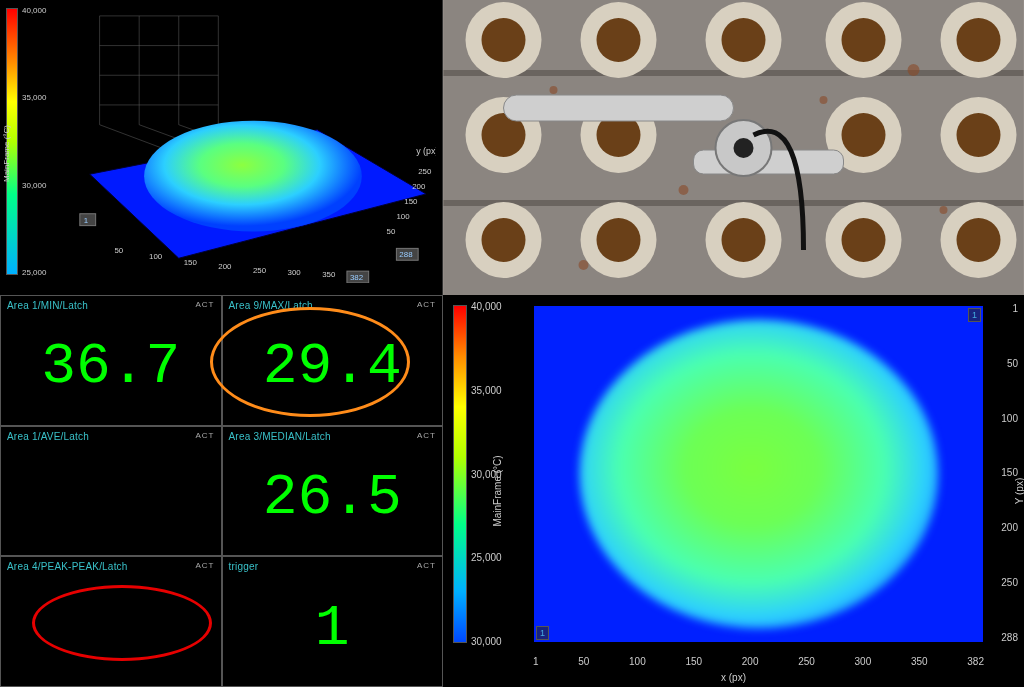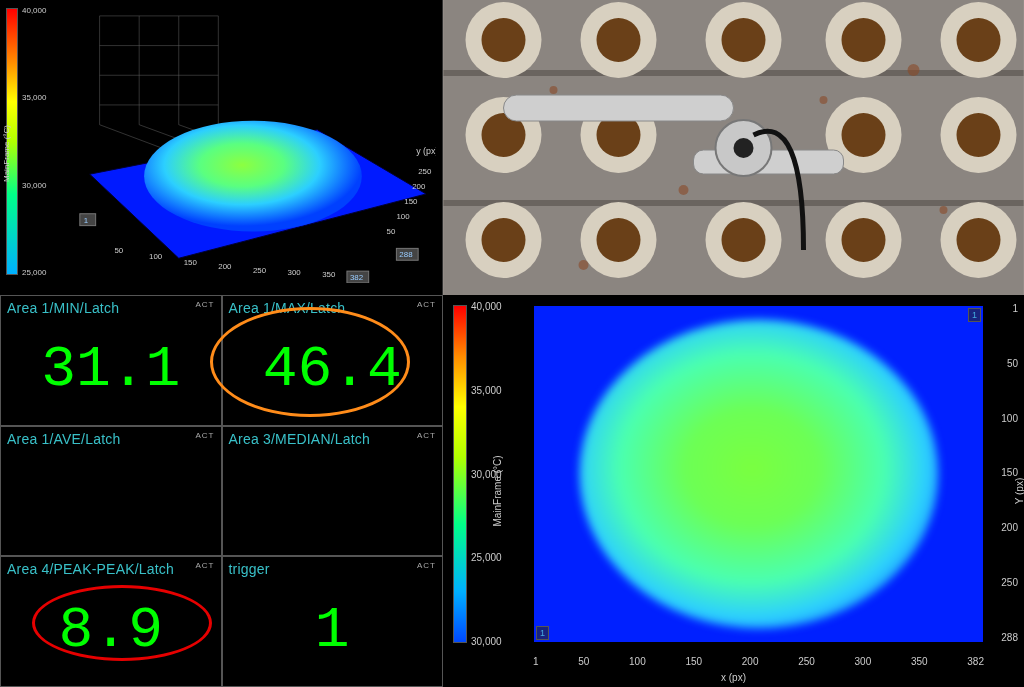--- a/index.html
+++ b/index.html
@@ -58,21 +58,21 @@
   }
   .readout {
     position: relative;
     border: 1px solid #555;
     background: #000;
     padding: 2px 6px;
     display: flex; flex-direction: column;
   }
   .readout .label {
     color: #39c0c8;
-    font-size: 14px;
+    font-size: 10px;
     letter-spacing: 0.2px;
     text-align: left;
     padding-top: 2px;
   }
   .readout .act {
     position: absolute; right: 6px; top: 4px;
     color: #aaa; font-size: 8px; letter-spacing: 1px; text-align: center;
   }
   .readout .value {
     flex: 1;
@@ -303,39 +303,39 @@
         <circle cx="300" cy="148" r="10" fill="#222"></circle>
         <path d="M310 135 Q 360 110 360 250" stroke="#111" stroke-width="5" fill="none"></path>
       </g>
     </svg>
   </div>
 
   <div class="panel-readouts" style="position:relative;">
     <div class="readout">
       <span class="label">Area 1/MIN/Latch</span>
       <span class="act">ACT</span>
-      <span class="value">31.1</span>
-    </div>
-    <div class="readout">
-      <span class="label">Area 1/MAX/Latch</span>
-      <span class="act">ACT</span>
-      <span class="value">46.4</span>
+      <span class="value">36.7</span>
+    </div>
+    <div class="readout">
+      <span class="label">Area 9/MAX/Latch</span>
+      <span class="act">ACT</span>
+      <span class="value">29.4</span>
     </div>
     <div class="readout">
       <span class="label">Area 1/AVE/Latch</span>
       <span class="act">ACT</span>
     </div>
     <div class="readout">
       <span class="label">Area 3/MEDIAN/Latch</span>
       <span class="act">ACT</span>
+      <span class="value">26.5</span>
     </div>
     <div class="readout">
       <span class="label">Area 4/PEAK-PEAK/Latch</span>
       <span class="act">ACT</span>
-      <span class="value">8.9</span>
     </div>
     <div class="readout">
       <span class="label">trigger</span>
       <span class="act">ACT</span>
       <span class="value">1</span>
     </div>
     <div class="highlight-ellipse highlight-orange"></div>
     <div class="highlight-ellipse highlight-red"></div>
   </div>
 

